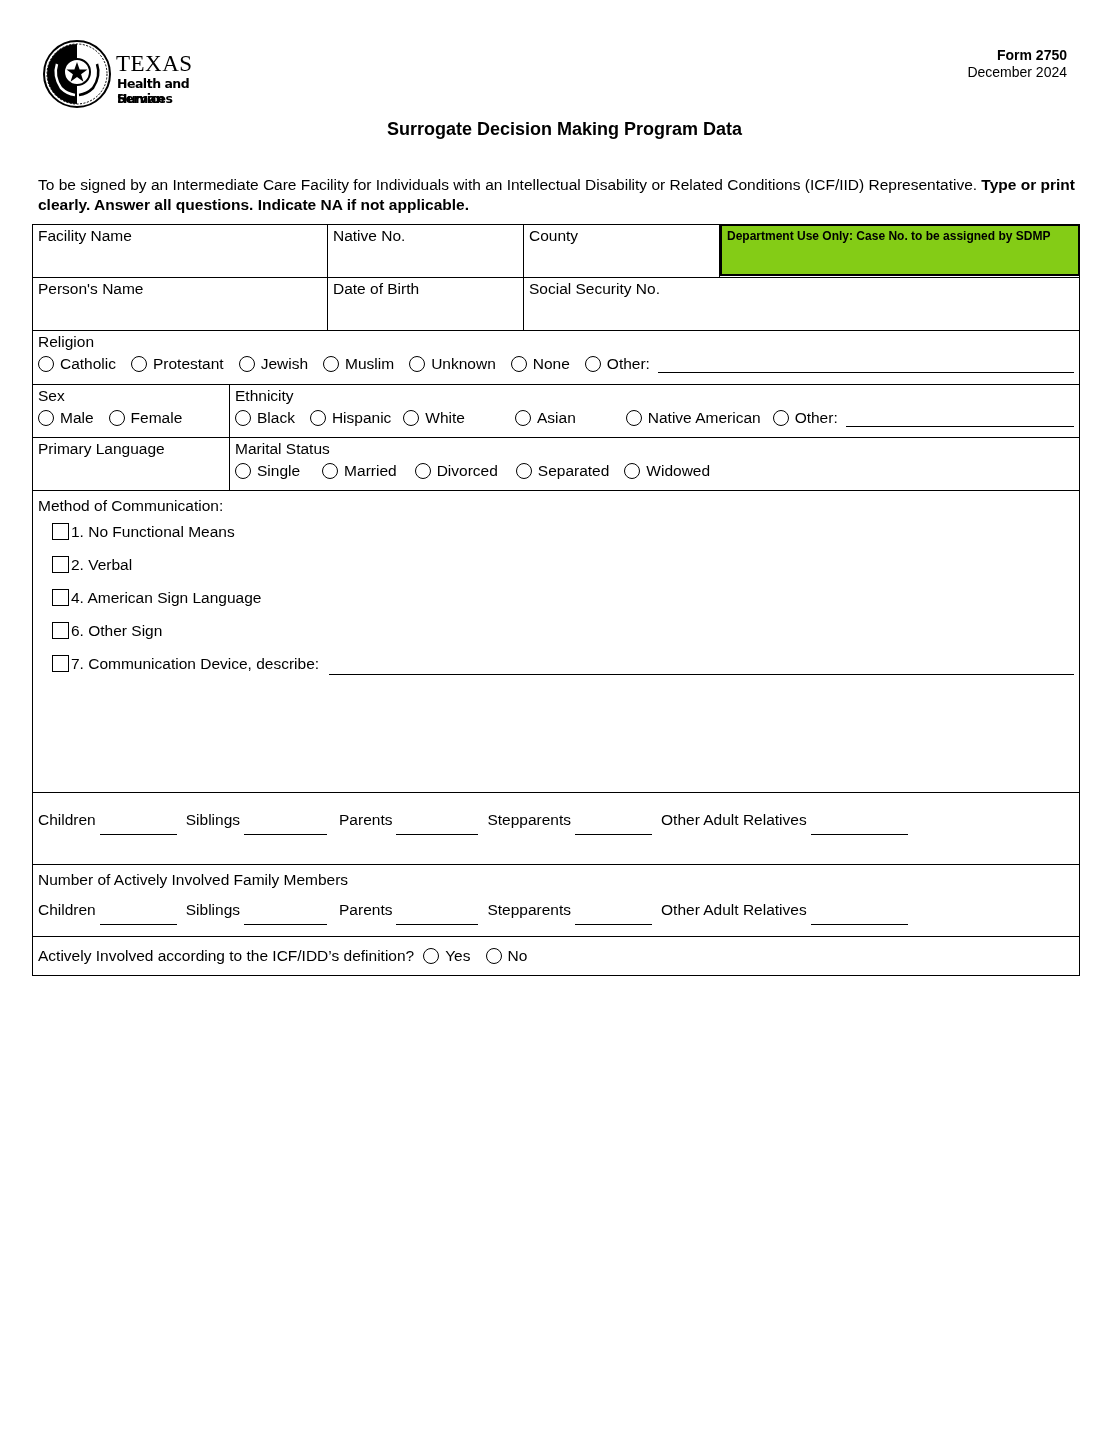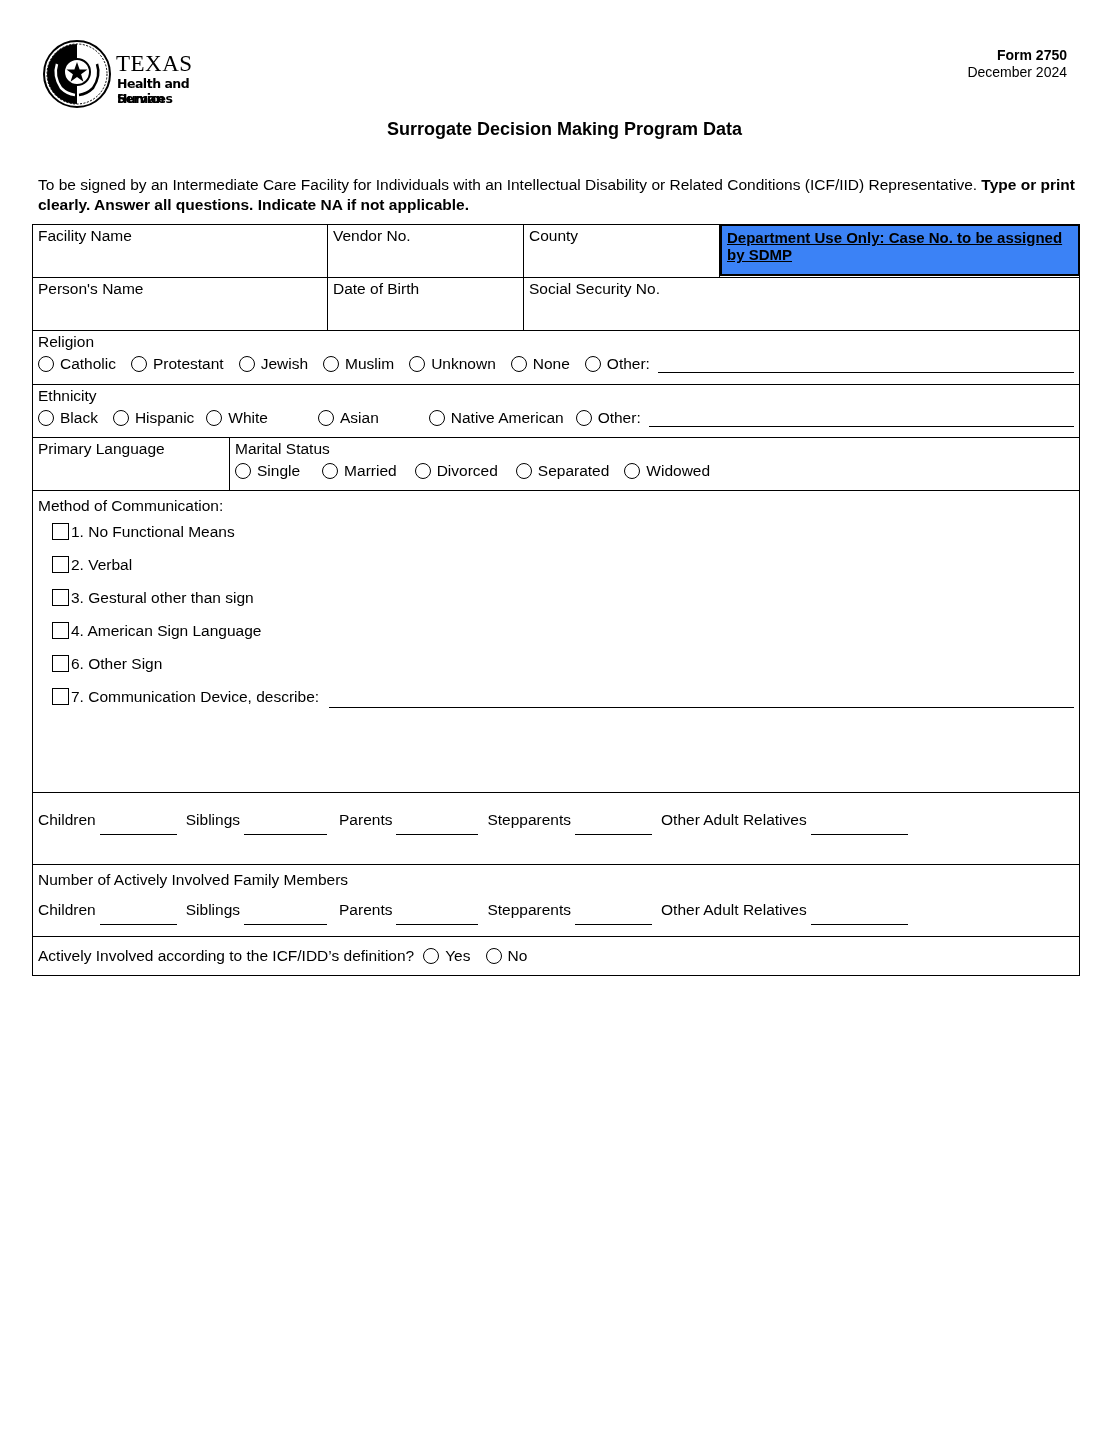--- a/index.html
+++ b/index.html
@@ -21,21 +21,21 @@
   .intro { position: absolute; left: 38px; top: 175px; width: 1045px; font-size: 15.5px; line-height: 20px; }
   .intro b { font-weight: bold; }
 
   .form-table { position: absolute; left: 32px; top: 224px; width: 1048px; border: 1px solid #000; }
   .row { display: flex; border-bottom: 1px solid #000; }
   .row:last-child { border-bottom: none; text-align: center; }
   .cell { padding: 2px 5px; font-size: 15.5px; border-right: 1px solid #000; }
   .cell:last-child { border-right: none; }
   .r1 .cell, .r2 .cell { height: 52px; }
   .c1 { width: 295px; } .c2 { width: 196px; } .c3 { width: 196px; } .c4 { flex: 1; }
-  .dept { background: #3b82f6; border: 2px solid #000 !important; margin: -1px -1px -1px 0; font-size: 15px; font-weight: bold; padding-top: 3px; text-decoration: underline; }
+  .dept { background: #84cc16; border: 2px solid #000 !important; margin: -1px -1px -1px 0; font-size: 12px; font-weight: bold; padding-top: 3px; }
 
   .radio-line { display: flex; align-items: center; margin-top: 4px; white-space: nowrap; }
   .opt { display: inline-flex; align-items: center; margin-right: 15px; }
   .circle { width: 16px; height: 16px; border: 1px solid #000; border-radius: 50%; display: inline-block; margin-right: 6px; }
   .fill-line { flex: 1; border-bottom: 1px solid #000; height: 18px; margin-left: 8px; margin-right: 0; }
 
   .religion { height: 53px; }
   .sex-cell { width: 197px; height: 52px; }
   .eth-cell { flex: 1; height: 52px; }
   .lang-cell { width: 197px; height: 52px; }
@@ -79,21 +79,21 @@
 <div class="title">Surrogate Decision Making Program Data</div>
 
 <div class="intro">
   <span>To be signed by an Intermediate Care Facility for Individuals with an Intellectual Disability or Related Conditions (ICF/IID) Representative. </span><b>Type or print clearly. Answer all questions. Indicate NA if not applicable.</b>
 </div>
 
 <div class="form-table">
 
   <div class="row r1">
     <div class="cell c1"><span>Facility Name</span></div>
-    <div class="cell c2"><span>Vendor No.</span></div>
+    <div class="cell c2"><span>Native No.</span></div>
     <div class="cell c3"><span>County</span></div>
     <div class="cell c4 dept"><span>Department Use Only: Case No. to be assigned by SDMP</span></div>
   </div>
 
   <div class="row r2">
     <div class="cell c1"><span>Person's Name</span></div>
     <div class="cell c2"><span>Date of Birth</span></div>
     <div class="cell c3"><span>Social Security No.</span></div>
   </div>
 
@@ -128,20 +128,33 @@
         <span class="opt" style="margin-right:0">
             <span class="circle"></span>
             <span>Other:</span>
           </span>
         <span class="fill-line"></span>
       </div>
     </div>
   </div>
 
   <div class="row">
+    <div class="cell sex-cell">
+      <div>Sex</div>
+      <div class="radio-line">
+        <span class="opt">
+            <span class="circle"></span>
+            <span>Male</span>
+          </span>
+        <span class="opt">
+            <span class="circle"></span>
+            <span>Female</span>
+          </span>
+      </div>
+    </div>
     <div class="cell eth-cell">
       <div>Ethnicity</div>
       <div class="radio-line">
         <span class="opt">
             <span class="circle"></span>
             <span>Black</span>
           </span>
         <span class="opt" style="margin-right:12px">
             <span class="circle"></span>
             <span>Hispanic</span>
@@ -201,24 +214,20 @@
   <div class="row">
     <div class="cell comm" style="flex:1">
       <div>Method of Communication:</div>
       <div class="cb-item">
           <span class="box"></span>
           <span>1. No Functional Means</span>
         </div>
       <div class="cb-item">
           <span class="box"></span>
           <span>2. Verbal</span>
-        </div>
-      <div class="cb-item">
-          <span class="box"></span>
-          <span>3. Gestural other than sign</span>
         </div>
       <div class="cb-item">
           <span class="box"></span>
           <span>4. American Sign Language</span>
         </div>
       <div class="cb-item">
           <span class="box"></span>
           <span>6. Other Sign</span>
         </div>
       <div class="cb-item">

